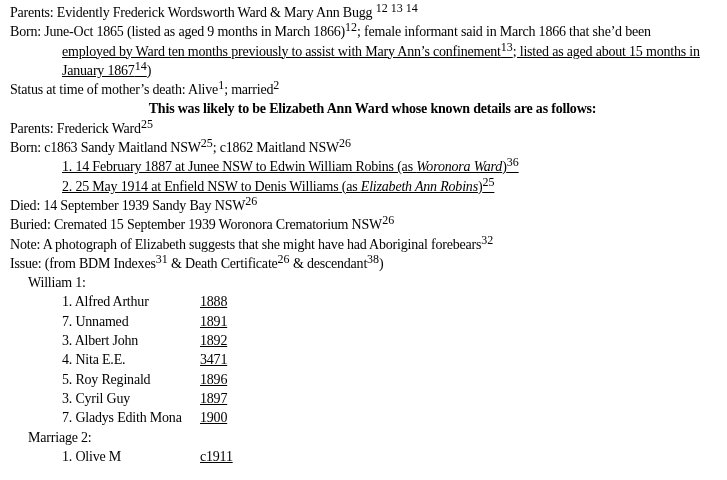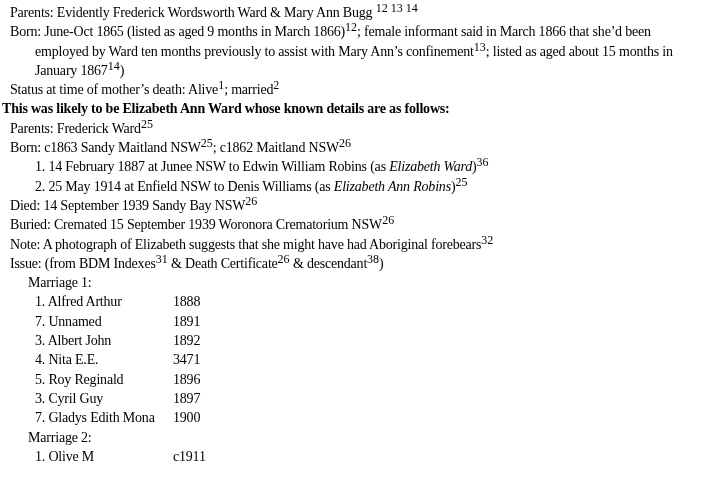--- a/index.html
+++ b/index.html
@@ -18,24 +18,24 @@
     letter-spacing: -0.2px;
     overflow: hidden;
     padding-top: 3px;
     box-sizing: border-box;
   }
   .line {
     line-height: 19.3px;
     height: 19.3px;
     white-space: nowrap;
   }
-  .indent-0 { padding-left: 2px; }
+  .indent-0 { padding-left: 18px; text-align: center; }
   .indent-1 { padding-left: 10px; }
   .indent-2 { padding-left: 28px; }
-  .indent-3 { padding-left: 35px; }
+  .indent-3 { padding-left: 62px; text-decoration: underline; }
   .bold { font-weight: bold; }
   .it { font-style: italic; }
   .sup {
     font-size: 12px;
     position: relative;
     top: -5px;
     letter-spacing: 0;
   }
   .col-name {
     display: inline-block;
@@ -48,27 +48,27 @@
 <div class="page">
   <div id="doc-lines">
       <div class="line indent-1"><span>Parents: Evidently Frederick Wordsworth Ward &amp; Mary Ann Bugg </span><span class="sup">12 13 14</span></div>
       <div class="line indent-1"><span>Born: June-Oct 1865 (listed as aged 9 months in March 1866)</span><span class="sup">12</span><span>; female informant said in March 1866 that she’d been</span></div>
       <div class="line indent-3"><span>employed by Ward ten months previously to assist with Mary Ann’s confinement</span><span class="sup">13</span><span>; listed as aged about 15 months in</span></div>
       <div class="line indent-3"><span>January 1867</span><span class="sup">14</span><span>)</span></div>
       <div class="line indent-1"><span>Status at time of mother’s death: Alive</span><span class="sup">1</span><span>; married</span><span class="sup">2</span></div>
       <div class="line indent-0 bold"><span>This was likely to be Elizabeth Ann Ward whose known details are as follows:</span></div>
       <div class="line indent-1"><span>Parents: Frederick Ward</span><span class="sup">25</span></div>
       <div class="line indent-1"><span>Born: c1863 Sandy Maitland NSW</span><span class="sup">25</span><span>; c1862 Maitland NSW</span><span class="sup">26</span></div>
-      <div class="line indent-3"><span>1. 14 February 1887 at Junee NSW to Edwin William Robins (as </span><span class="it">Elizabeth Ward</span><span>)</span><span class="sup">36</span></div>
+      <div class="line indent-3"><span>1. 14 February 1887 at Junee NSW to Edwin William Robins (as </span><span class="it">Woronora Ward</span><span>)</span><span class="sup">36</span></div>
       <div class="line indent-3"><span>2. 25 May 1914 at Enfield NSW to Denis Williams (as </span><span class="it">Elizabeth Ann Robins</span><span>)</span><span class="sup">25</span></div>
       <div class="line indent-1"><span>Died: 14 September 1939 Sandy Bay NSW</span><span class="sup">26</span></div>
       <div class="line indent-1"><span>Buried: Cremated 15 September 1939 Woronora Crematorium NSW</span><span class="sup">26</span></div>
       <div class="line indent-1"><span>Note: A photograph of Elizabeth suggests that she might have had Aboriginal forebears</span><span class="sup">32</span></div>
       <div class="line indent-1"><span>Issue: (from BDM Indexes</span><span class="sup">31</span><span> &amp; Death Certificate</span><span class="sup">26</span><span> &amp; descendant</span><span class="sup">38</span><span>)</span></div>
-      <div class="line indent-2"><span>Marriage 1:</span></div>
+      <div class="line indent-2"><span>William 1:</span></div>
       <div class="line indent-3"><span class="col-name">1. Alfred Arthur</span><span>1888</span></div>
       <div class="line indent-3"><span class="col-name">7. Unnamed</span><span>1891</span></div>
       <div class="line indent-3"><span class="col-name">3. Albert John</span><span>1892</span></div>
       <div class="line indent-3"><span class="col-name">4. Nita E.E.</span><span>3471</span></div>
       <div class="line indent-3"><span class="col-name">5. Roy Reginald</span><span>1896</span></div>
       <div class="line indent-3"><span class="col-name">3. Cyril Guy</span><span>1897</span></div>
       <div class="line indent-3"><span class="col-name">7. Gladys Edith Mona</span><span>1900</span></div>
       <div class="line indent-2"><span>Marriage 2:</span></div>
       <div class="line indent-3"><span class="col-name">1. Olive M</span><span>c1911</span></div>
     </div>

